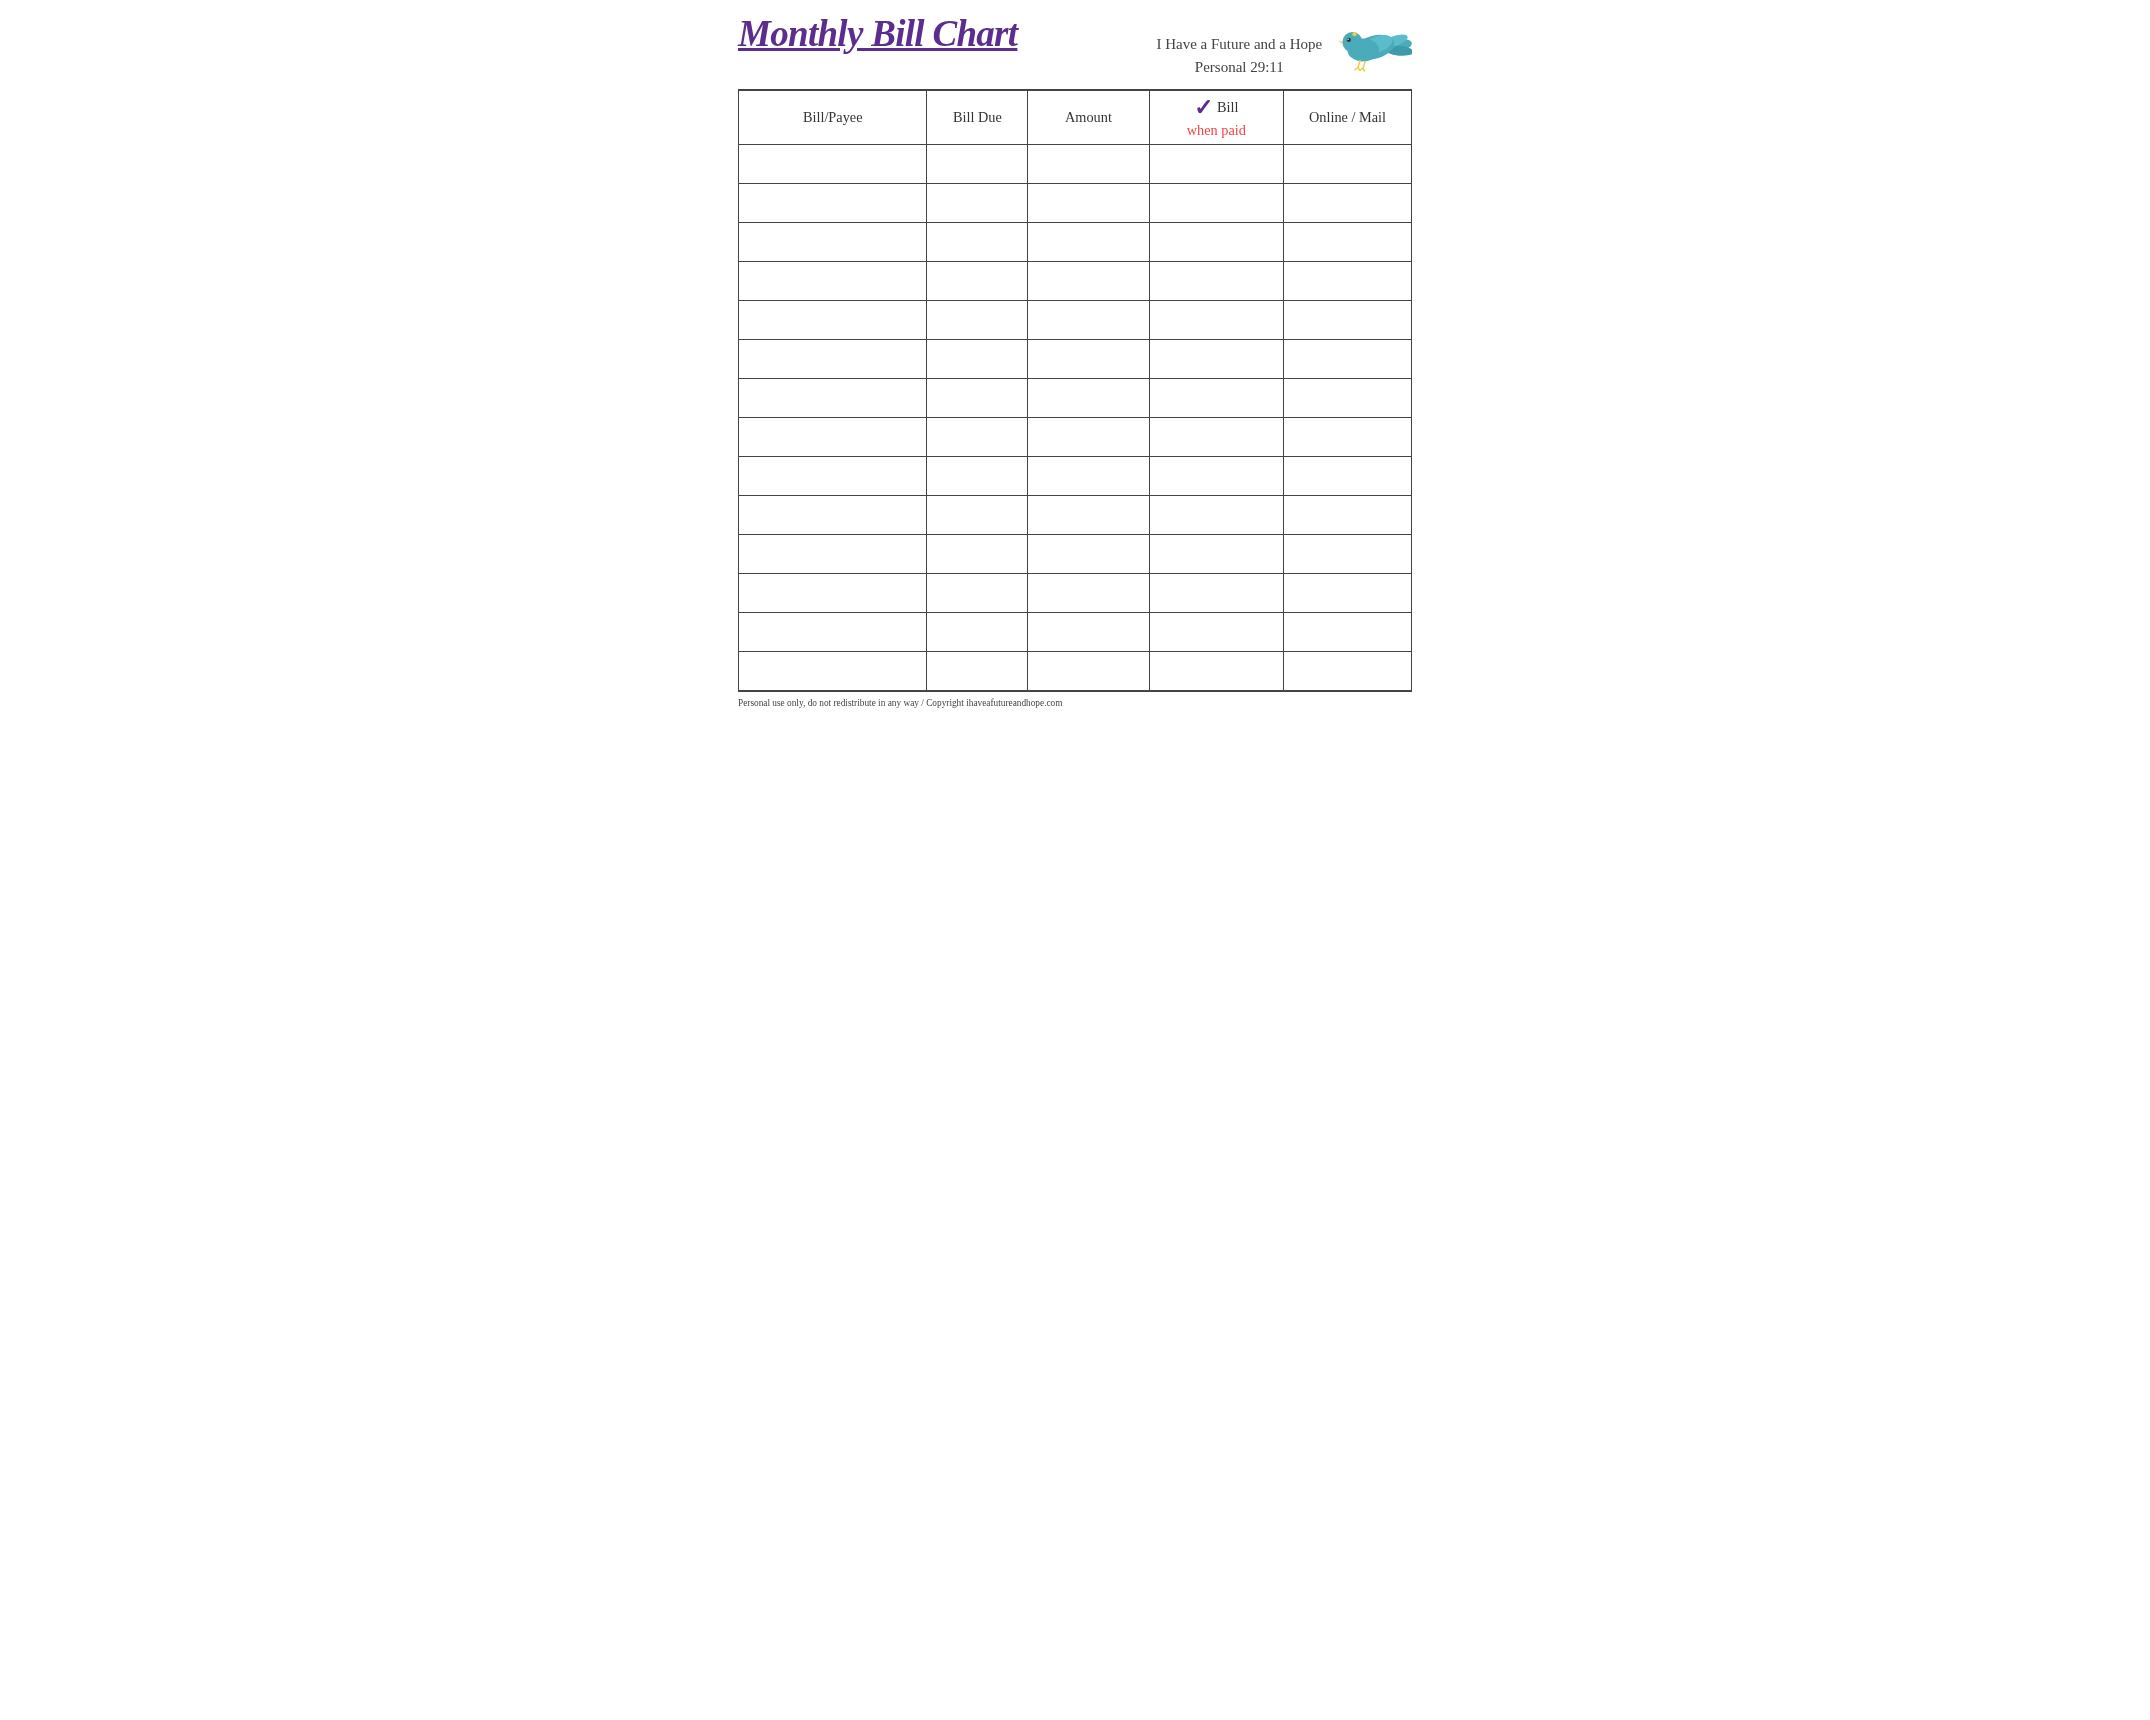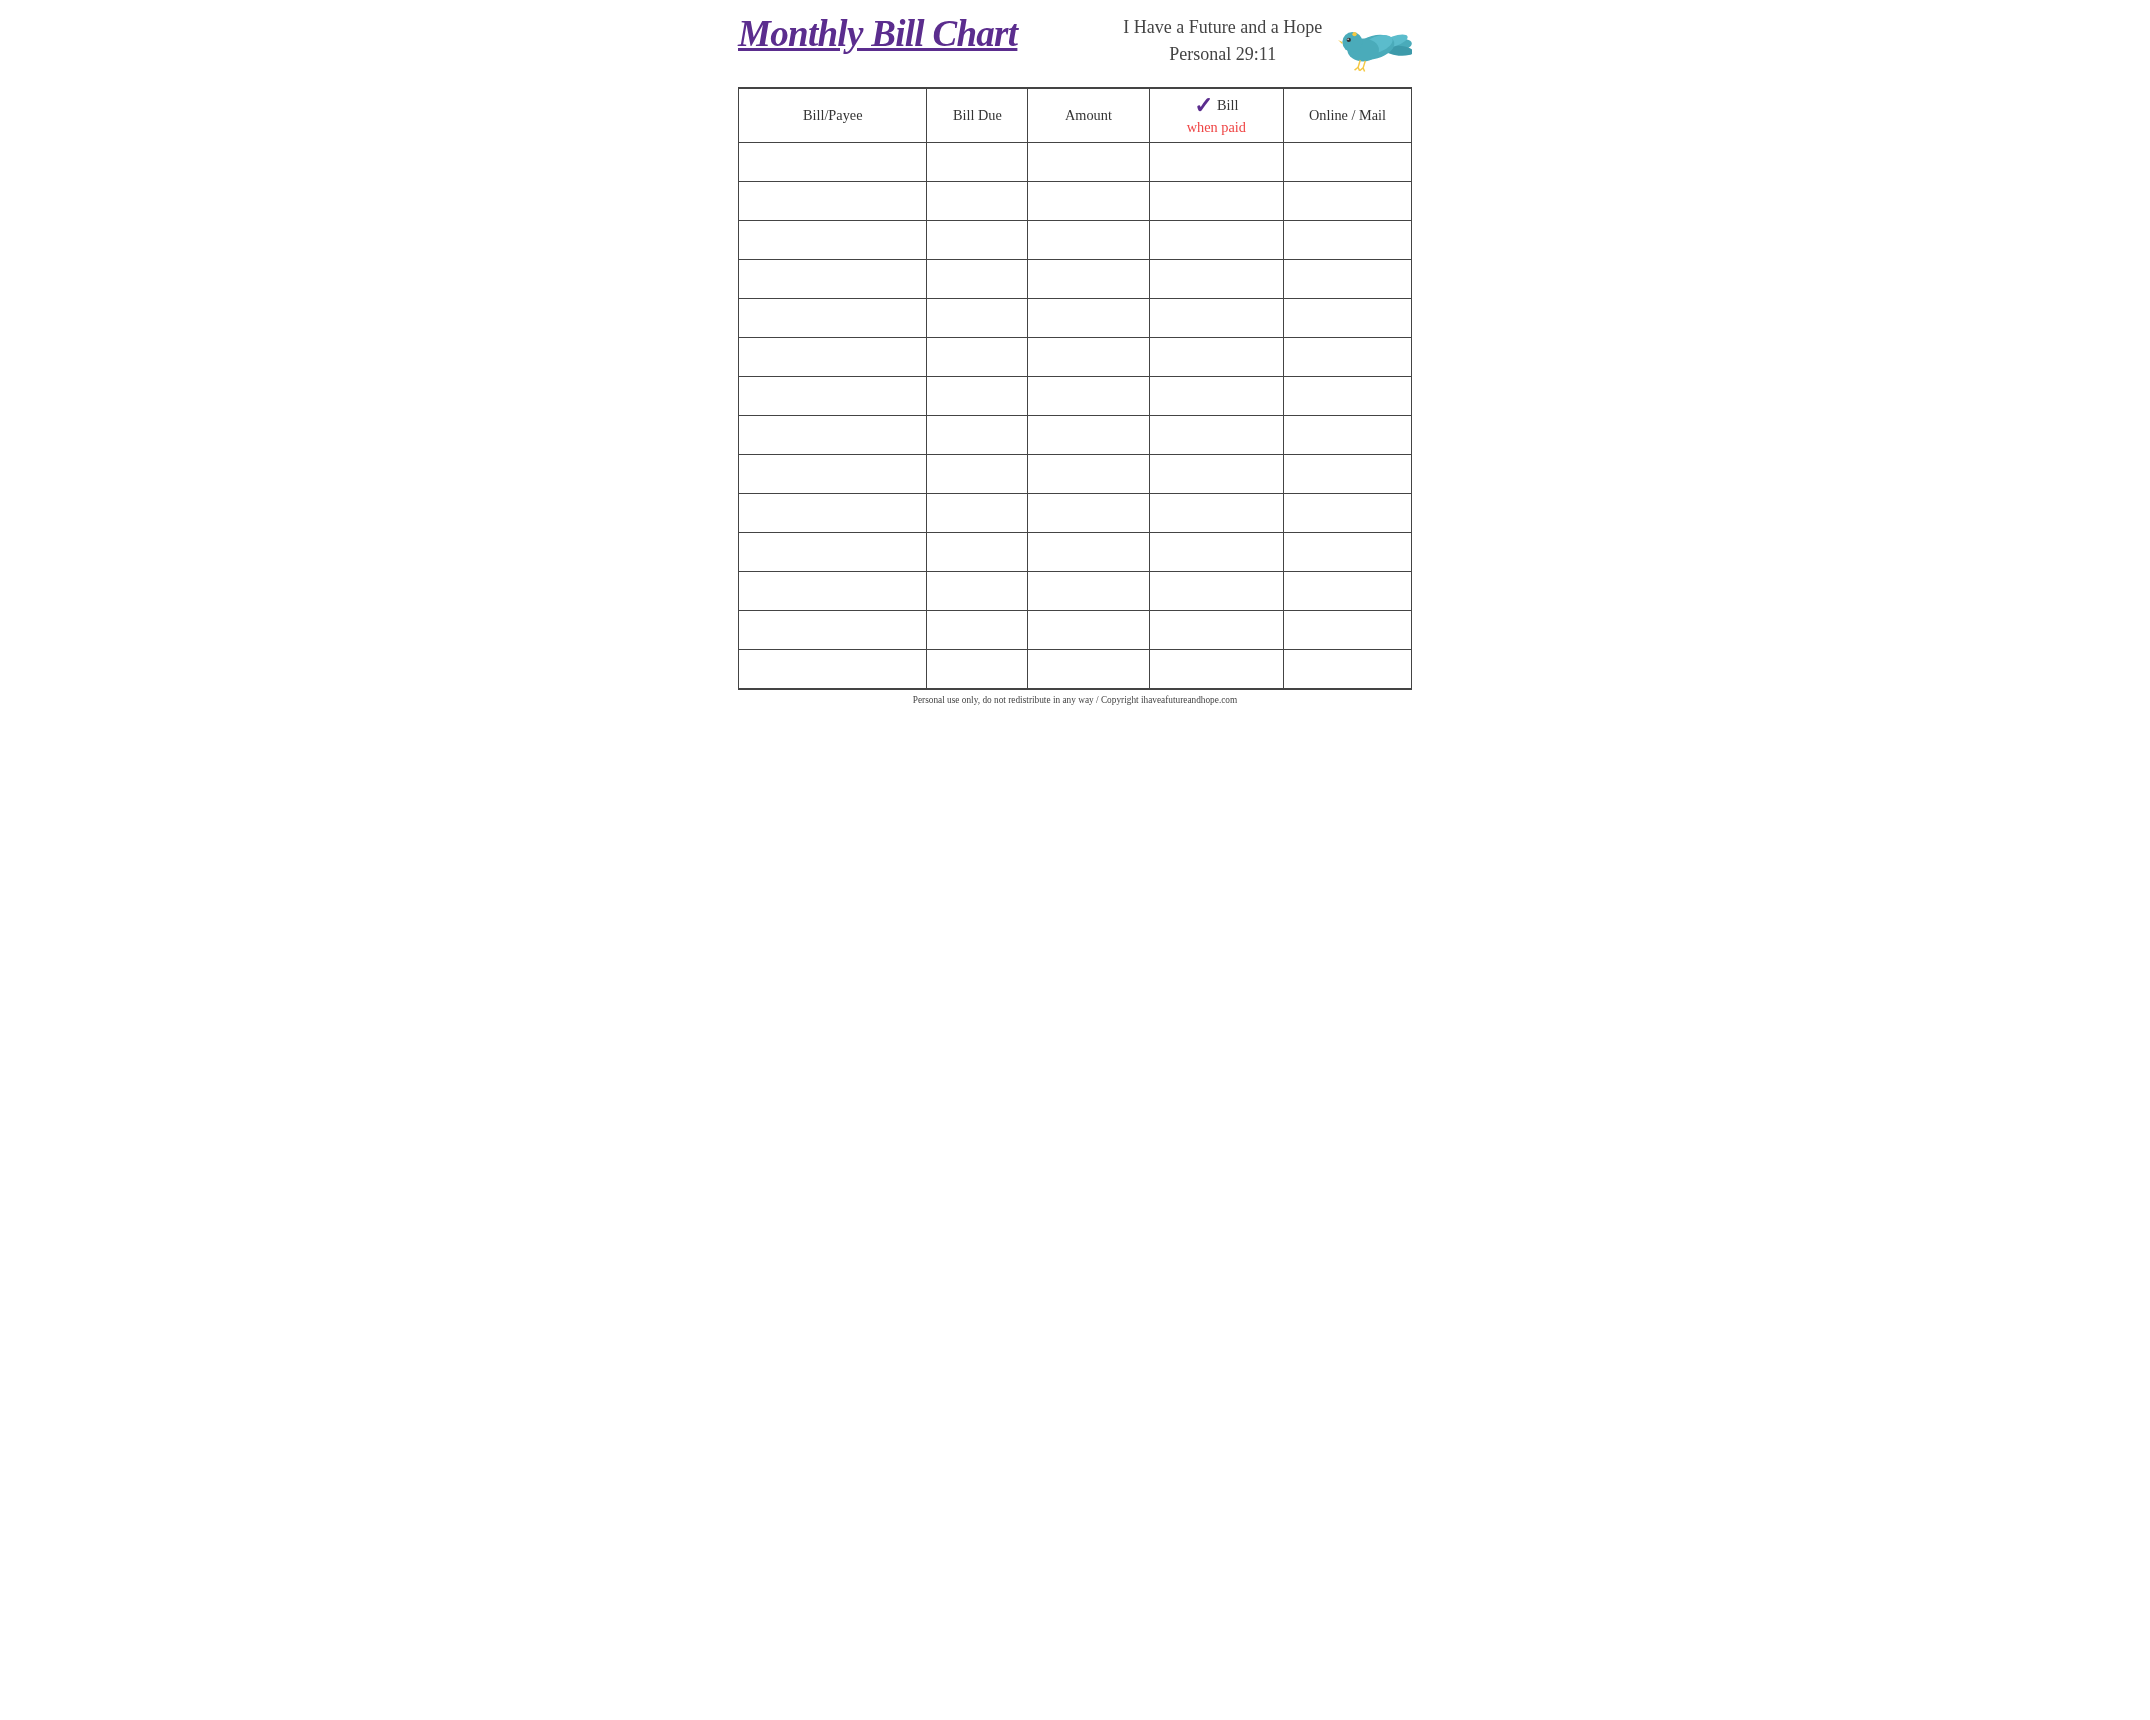--- a/index.html
+++ b/index.html
@@ -48,25 +48,25 @@
     }
 
     .header-right {
       display: flex;
       align-items: flex-start;
       gap: 10.8px;
     }
 
     .scripture {
       text-align: center;
-      font-size: 18px;
+      font-size: 15px;
       color: #444;
       line-height: 1.5;
       font-family: Georgia, serif;
-      margin-top: 0;
+      margin-top: 19px;
     }
 
     .bird-container {
       position: relative;
       width: 79px;
       height: 65px;
       margin-top: -3.6px;
     }
 
     
@@ -144,21 +144,20 @@
       color: #333;
     }
 
     .check-text-bottom {
       font-size: 14.3px;
       color: #ef4444;
       display: block;
     }
 
     .footer {
-      text-align: center;
       font-size: 9.3px;
       color: #444;
       padding: 5.7px 0;
       border-top: 1.1px solid #444;
       margin-top: 0;
       font-family: Georgia, serif;
     }
   </style>
 </head>
 <body>

